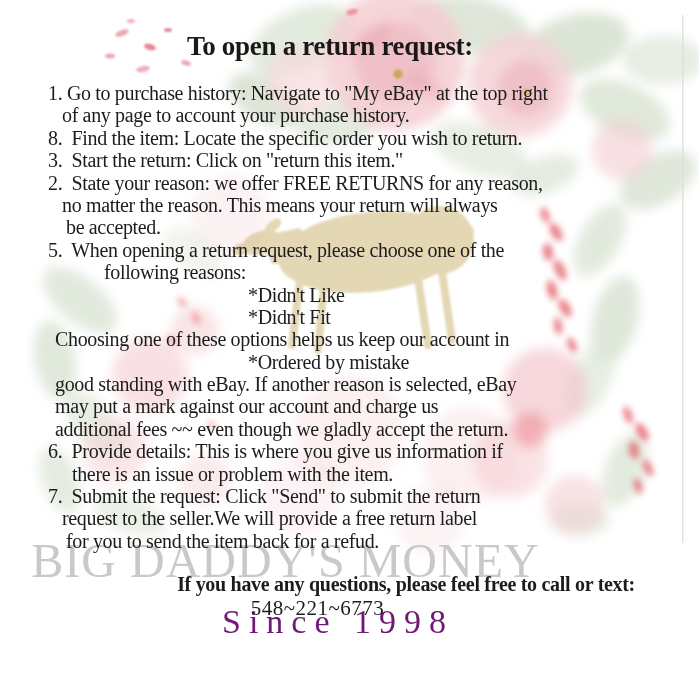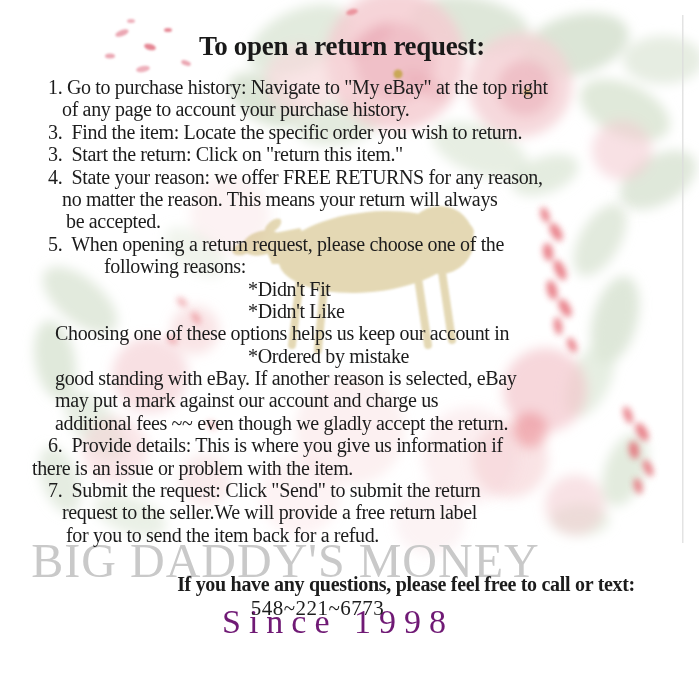--- a/index.html
+++ b/index.html
@@ -12,33 +12,33 @@
     position:absolute;top:536px;left:0;width:571px;text-align:center;
     font-size:48px;line-height:50px;color:#c9c9c9;letter-spacing:1px;
     font-family:"Liberation Serif",serif;white-space:pre;
   }
   .wm-since{
     position:absolute;top:602px;left:0;width:676px;text-align:center;
     font-size:34px;line-height:40px;color:#701a75;letter-spacing:8px;
     font-family:"Liberation Serif",serif;white-space:pre;
   }
   .title{
-    position:absolute;top:31px;left:16px;width:652px;margin:0;text-align:center;
+    position:absolute;top:31px;left:4px;width:652px;margin:0;text-align:center;
     font-size:27px;font-weight:600;letter-spacing:-0.3px;color:#191919;
   }
-  .lines{position:absolute;top:76px;left:0;width:623px;}
+  .lines{position:absolute;top:82px;left:0;width:623px;}
   .line{
     white-space:pre;font-size:20px;line-height:22.4px;height:22.4px;
     letter-spacing:-0.35px;color:#1c1c1c;
   }
   .i0{padding-left:48px;}
   .i1{padding-left:62px;}
   .i1b{padding-left:66px;}
   .i2{padding-left:104px;}
-  .i2b{padding-left:32px;}
+  .i2b{padding-left:72px;}
   .c{padding-left:248px;}
   .p{padding-left:55px;}
   .contact{
     position:absolute;top:573px;left:0;width:635px;text-align:right;
     font-size:20px;letter-spacing:-0.3px;white-space:pre;font-weight:bold;
   }
   .phone{
     position:absolute;top:596px;left:0;width:699px;text-align:center;
     font-size:21px;letter-spacing:0.5px;padding-right:64px;box-sizing:border-box;white-space:pre;
   }
@@ -171,29 +171,29 @@
   </svg>
 
   <div class="wm-brand">BIG DADDY'S MONEY</div>
   <div class="wm-since">Since 1998</div>
 
   <h1 class="title">To open a return request:</h1>
 
   <div class="lines">
       <div class="line i0">1. Go to purchase history: Navigate to "My eBay" at the top right</div>
       <div class="line i1">of any page to account your purchase history.</div>
-      <div class="line i0">3.  Find the item: Locate the specific order you wish to return.</div>
+      <div class="line i0">8.  Find the item: Locate the specific order you wish to return.</div>
       <div class="line i0">3.  Start the return: Click on "return this item."</div>
-      <div class="line i0">4.  State your reason: we offer FREE RETURNS for any reason,</div>
+      <div class="line i0">2.  State your reason: we offer FREE RETURNS for any reason,</div>
       <div class="line i1">no matter the reason. This means your return will always</div>
       <div class="line i1b">be accepted.</div>
       <div class="line i0">5.  When opening a return request, please choose one of the</div>
       <div class="line i2">following reasons:</div>
+      <div class="line c">*Didn't Like</div>
       <div class="line c">*Didn't Fit</div>
-      <div class="line c">*Didn't Like</div>
       <div class="line p">Choosing one of these options helps us keep our account in</div>
       <div class="line c">*Ordered by mistake</div>
       <div class="line p">good standing with eBay. If another reason is selected, eBay</div>
       <div class="line p">may put a mark against our account and charge us</div>
       <div class="line p">additional fees ~~ even though we gladly accept the return.</div>
       <div class="line i0">6.  Provide details: This is where you give us information if</div>
       <div class="line i2b">there is an issue or problem with the item.</div>
       <div class="line i0">7.  Submit the request: Click "Send" to submit the return</div>
       <div class="line i1">request to the seller.We will provide a free return label</div>
       <div class="line i1b">for you to send the item back for a refud.</div>

